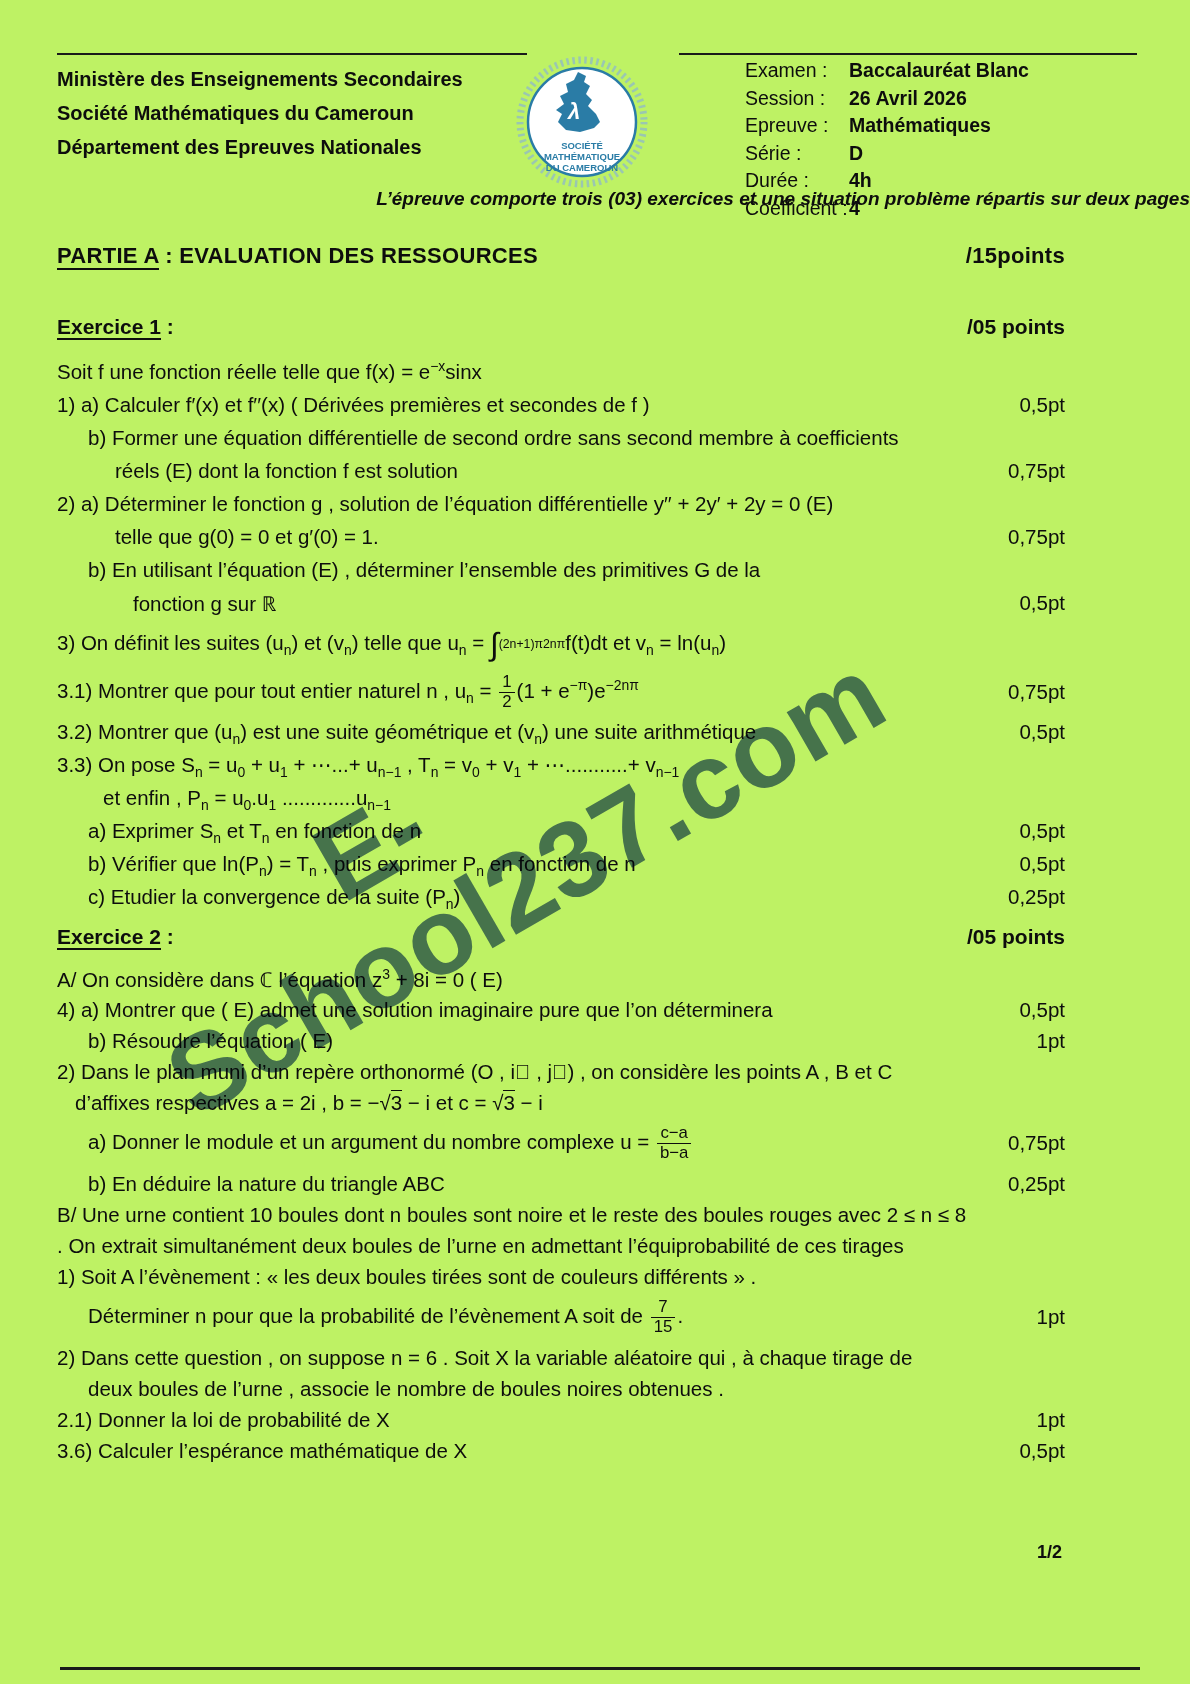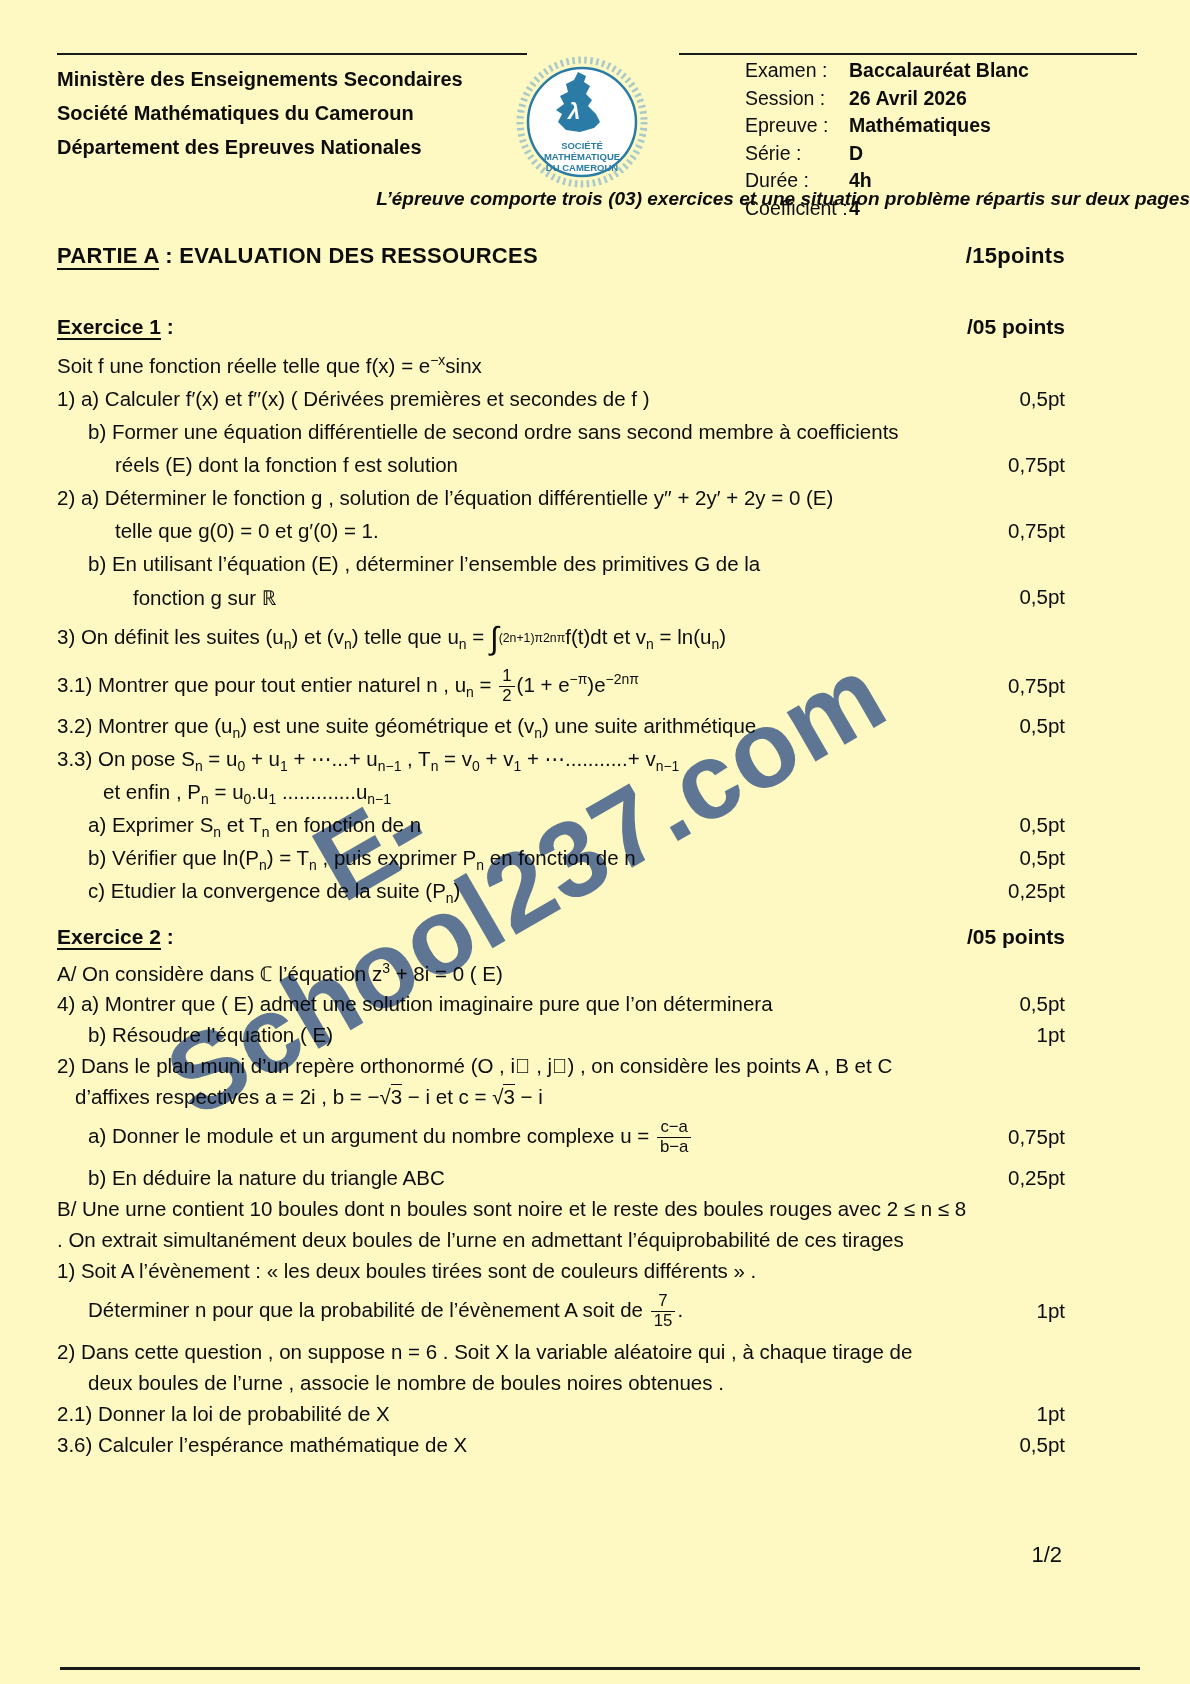--- a/index.html
+++ b/index.html
@@ -1,19 +1,19 @@
 <!DOCTYPE html>
 <html style="--wm: #4161b5; --logo: #2a7ca6;"><head>
 <meta charset="utf-8">
 <style>
   :root{ --wm:#4161b5; --logo:#2a7ca6; --ink:#0d0d0d; }
   *{ margin:0; padding:0; box-sizing:border-box; }
   html,body{ background:#fff; }
   .page{
-    position:relative; width:1190px; height:1684px; background:#fef9c3;
+    position:relative; width:1190px; height:1684px; background:#bef264;
     font-family:"Liberation Sans", sans-serif; color:var(--ink); overflow:hidden;
   }
   
   .rule{ position:absolute; background:#1a1a1a; height:2px; }
   .rule-left{ left:57px; top:53px; width:470px; }
   .rule-right{ left:679px; top:53px; width:458px; }
   .rule-footer{ position:absolute; left:60px; top:1667px; width:1080px; height:3px; background:#1a1a1a; }
 
   .hdr-left{ position:absolute; left:57px; top:62px; font-weight:bold; font-size:20px; line-height:34px; }
   .hdr-logo{ position:absolute; left:516px; top:56px; width:132px; height:132px; }
@@ -26,21 +26,21 @@
            font-size:19px; font-weight:bold; font-style:italic; }
 
   .headrow{ position:absolute; left:57px; right:57px; }
   .headrow .pts{ position:absolute; right:68px; top:0; font-weight:bold;margin-left:8px; }
   .partie{ top:243px; font-size:22px; font-weight:bold; letter-spacing:.3px; }
   .exhead{ font-size:21px; font-weight:bold; }
   .ex1-head{ top:315px; }
   .ex2-head{ top:925px; }
   .u{ border-bottom:2.5px solid var(--ink); padding-bottom:0; }
 
-  .body-sec{ position:absolute; left:57px; right:57px; font-size:20.5px; }
+  .body-sec{ position:absolute; left:57px; right:57px; font-size:20.5px;margin-top:6px; }
   .ex1-body{ top:349px; }
   .ex2-body{ top:957px; }
   .line{ position:relative; display:flex; align-items:center; min-height:33px; }
   .ex2-body .line{ min-height:31px; }
   .line .txt{ white-space:nowrap; }
   .line .pts{ position:absolute; right:68px; top:50%; transform:translateY(-50%); }
   .h-lg{ min-height:50px !important; }
   .h-md{ min-height:46px !important; }
   .in1{ padding-left:31px; } .in2{ padding-left:58px; } .in2b{ padding-left:46px; }
   .in3{ padding-left:76px; } .inh{ padding-left:18px; }
@@ -57,21 +57,21 @@
   .rt .ol{ border-top:1.6px solid var(--ink); }
 
   .watermark{
     position:absolute; left:90px; top:705px; width:880px; z-index:5;
     transform:rotate(-30deg); color:var(--wm); opacity:.85; mix-blend-mode:multiply;
     font-weight:bold; font-size:108px; line-height:1.05; letter-spacing:1px;
     pointer-events:none;
   }
   .watermark .wl1{ padding-left:235px; }
 
-  .pageno{ position:absolute; right:128px; top:1542px; font-size:22px; font-weight:normal; }
+  .pageno{ position:absolute; right:128px; top:1542px; font-size:18px; font-weight:bold; }
 </style>
 </head>
 <body>
 
 <div class="page">
 
   <div class="rule rule-left"></div>
   <div class="rule rule-right"></div>
 
   <div class="hdr-left">

